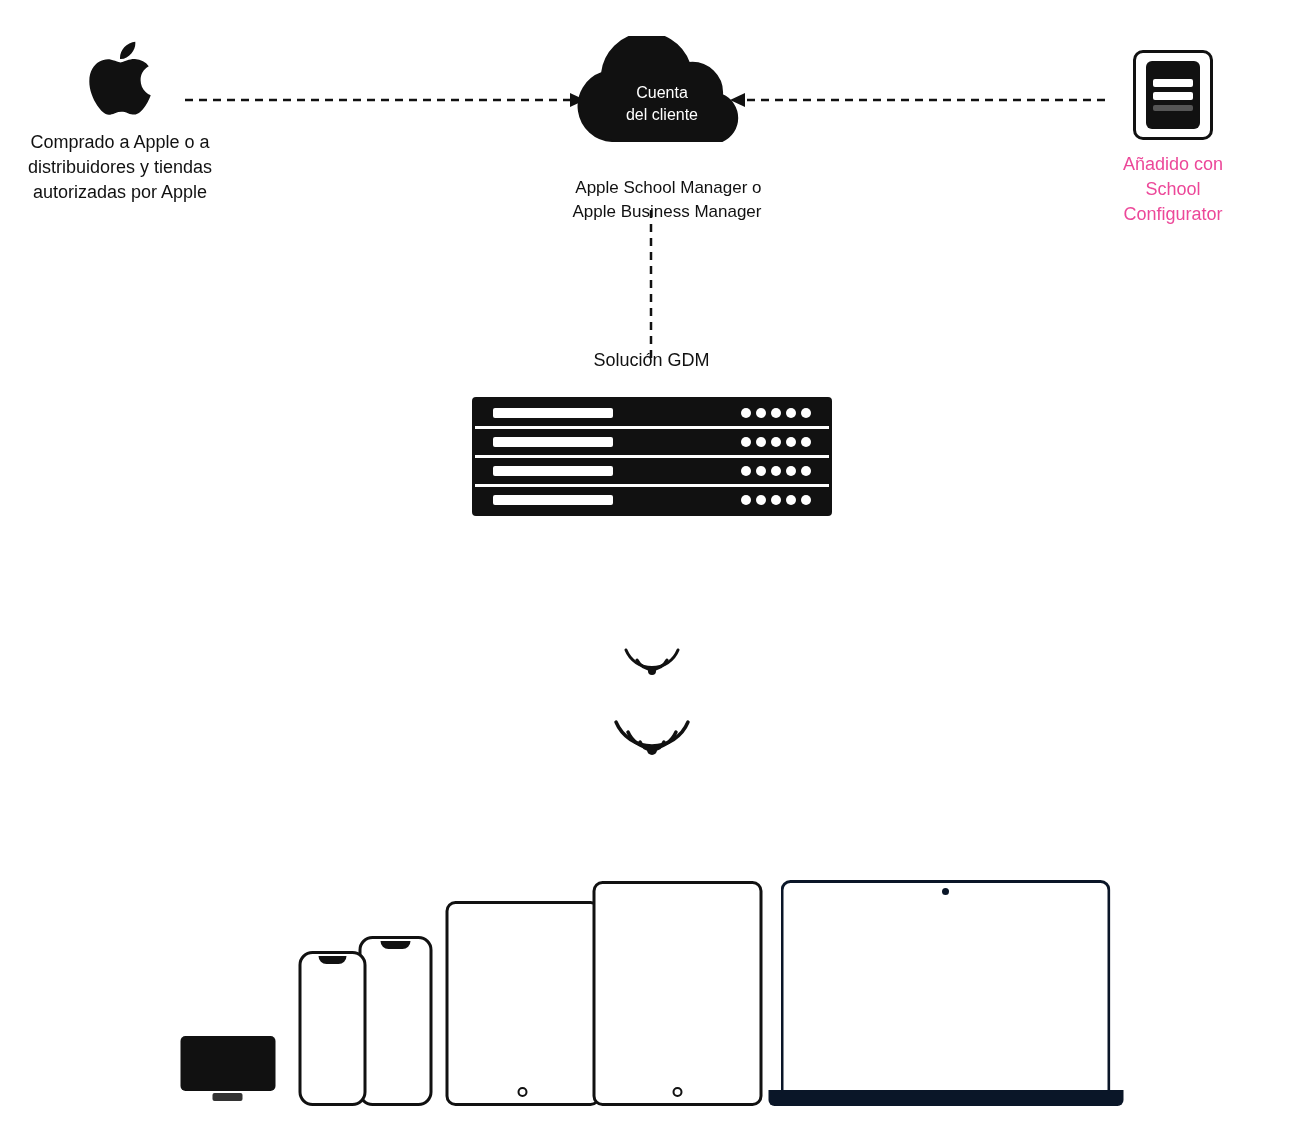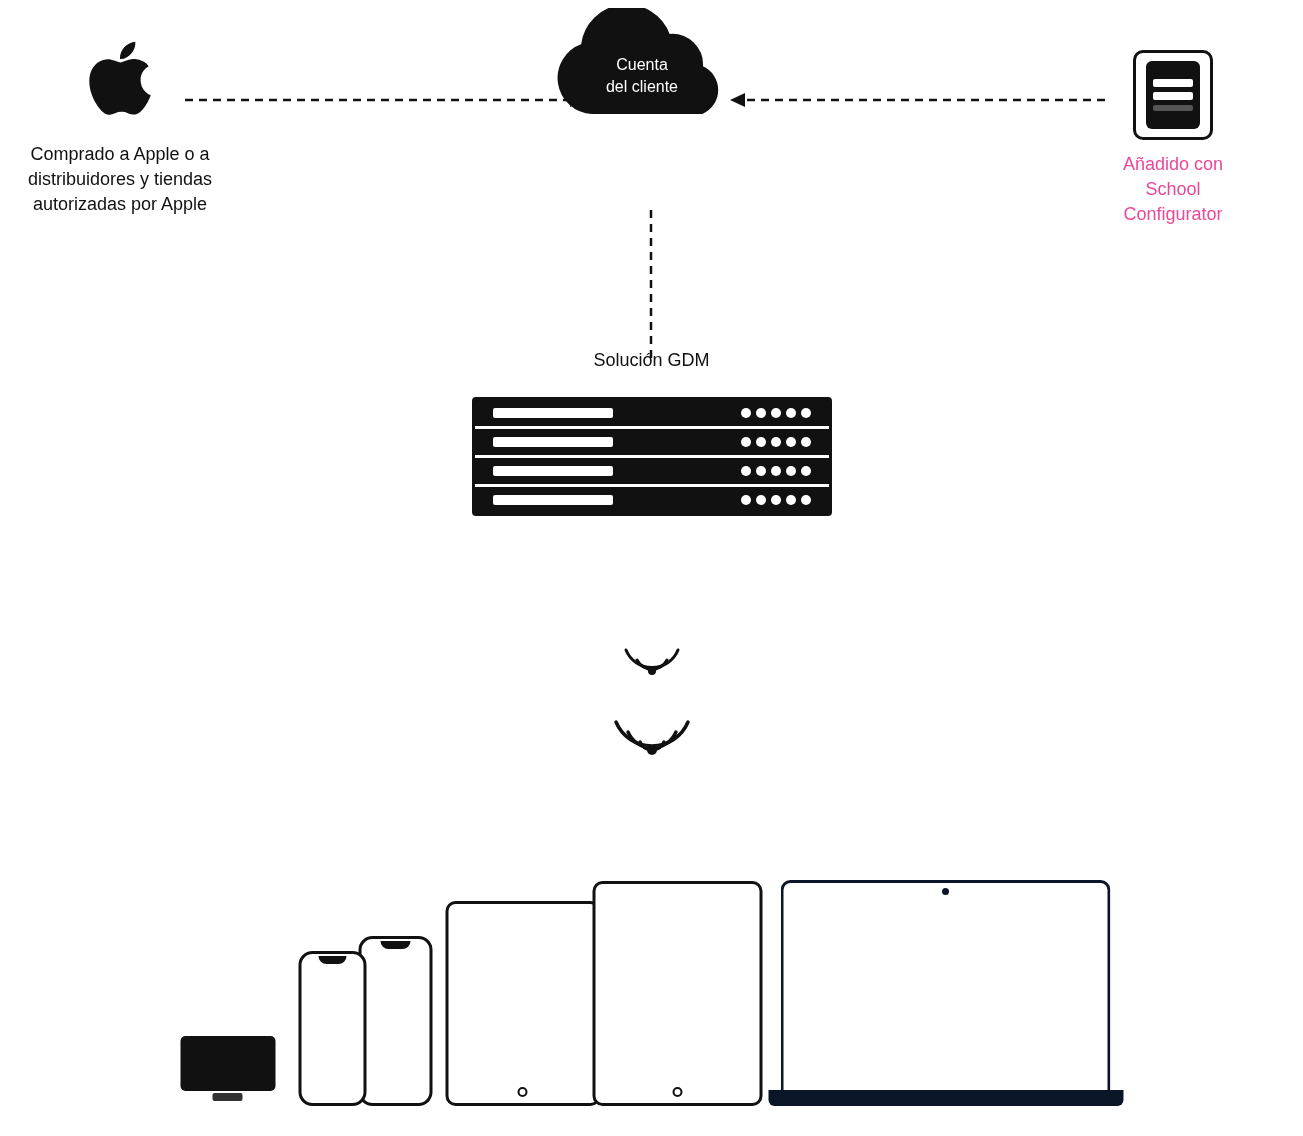--- a/index.html
+++ b/index.html
@@ -27,32 +27,31 @@
     }
     .apple-svg {
       width: 90px;
       height: 90px;
       margin: 0 auto;
       display: block;
     }
     .apple-text {
       font-size: 18px;
       line-height: 1.4;
-      margin-top: 12px;
       text-align: center;
       color: #111;
     }
 
     
     .cloud-section {
       position: absolute;
       left: 50%;
       transform: translateX(-50%);
-      top: 8px;
-      text-align: left;
+      top: 36px;
+      text-align: right;
       width: 220px;
     }
     .cloud-subtitle {
       font-size: 16px;
       margin-top: 10px;
       color: #111;
       line-height: 1.4;
     }
 
     
@@ -204,20 +203,21 @@
   </div>
 
   <div class="cloud-section">
     <svg width="200" height="130" viewBox="0 0 200 130">
 
       <path d="M160,105 H50 a35,35 0 0,1 -10,-68 a45,45 0 0,1 87,-10 a30,30 0 0,1 33,32 a25,25 0 0,1 0,46 Z" fill="#111" stroke="#111" stroke-width="2"></path>
 
       <text x="100" y="62" text-anchor="middle" fill="#fff" font-size="16" font-family="Arial, sans-serif" font-weight="500">Cuenta</text>
       <text x="100" y="84" text-anchor="middle" fill="#fff" font-size="16" font-family="Arial, sans-serif" font-weight="500">del cliente</text>
     </svg>
+    <div class="cloud-subtitle" style="font-size:17px; margin-top:6px;">Apple School Manager o Apple Business Manager</div>
   </div>
 
   <div class="configurator-section">
     <div class="configurator-icon">
       <div class="configurator-inner">
         <div class="config-line"></div>
         <div class="config-line"></div>
         <div class="config-line2"></div>
       </div>
     </div>

